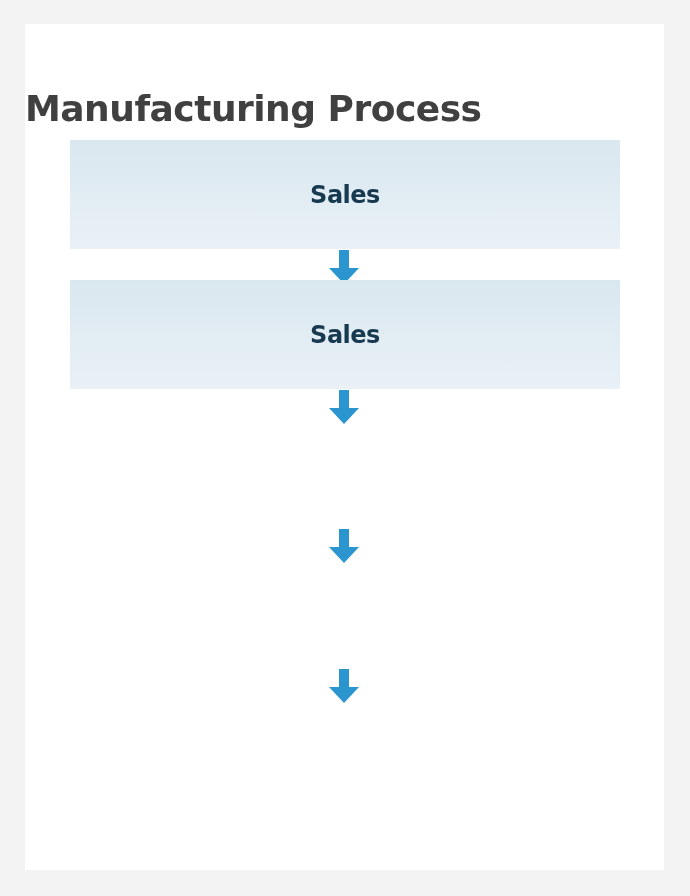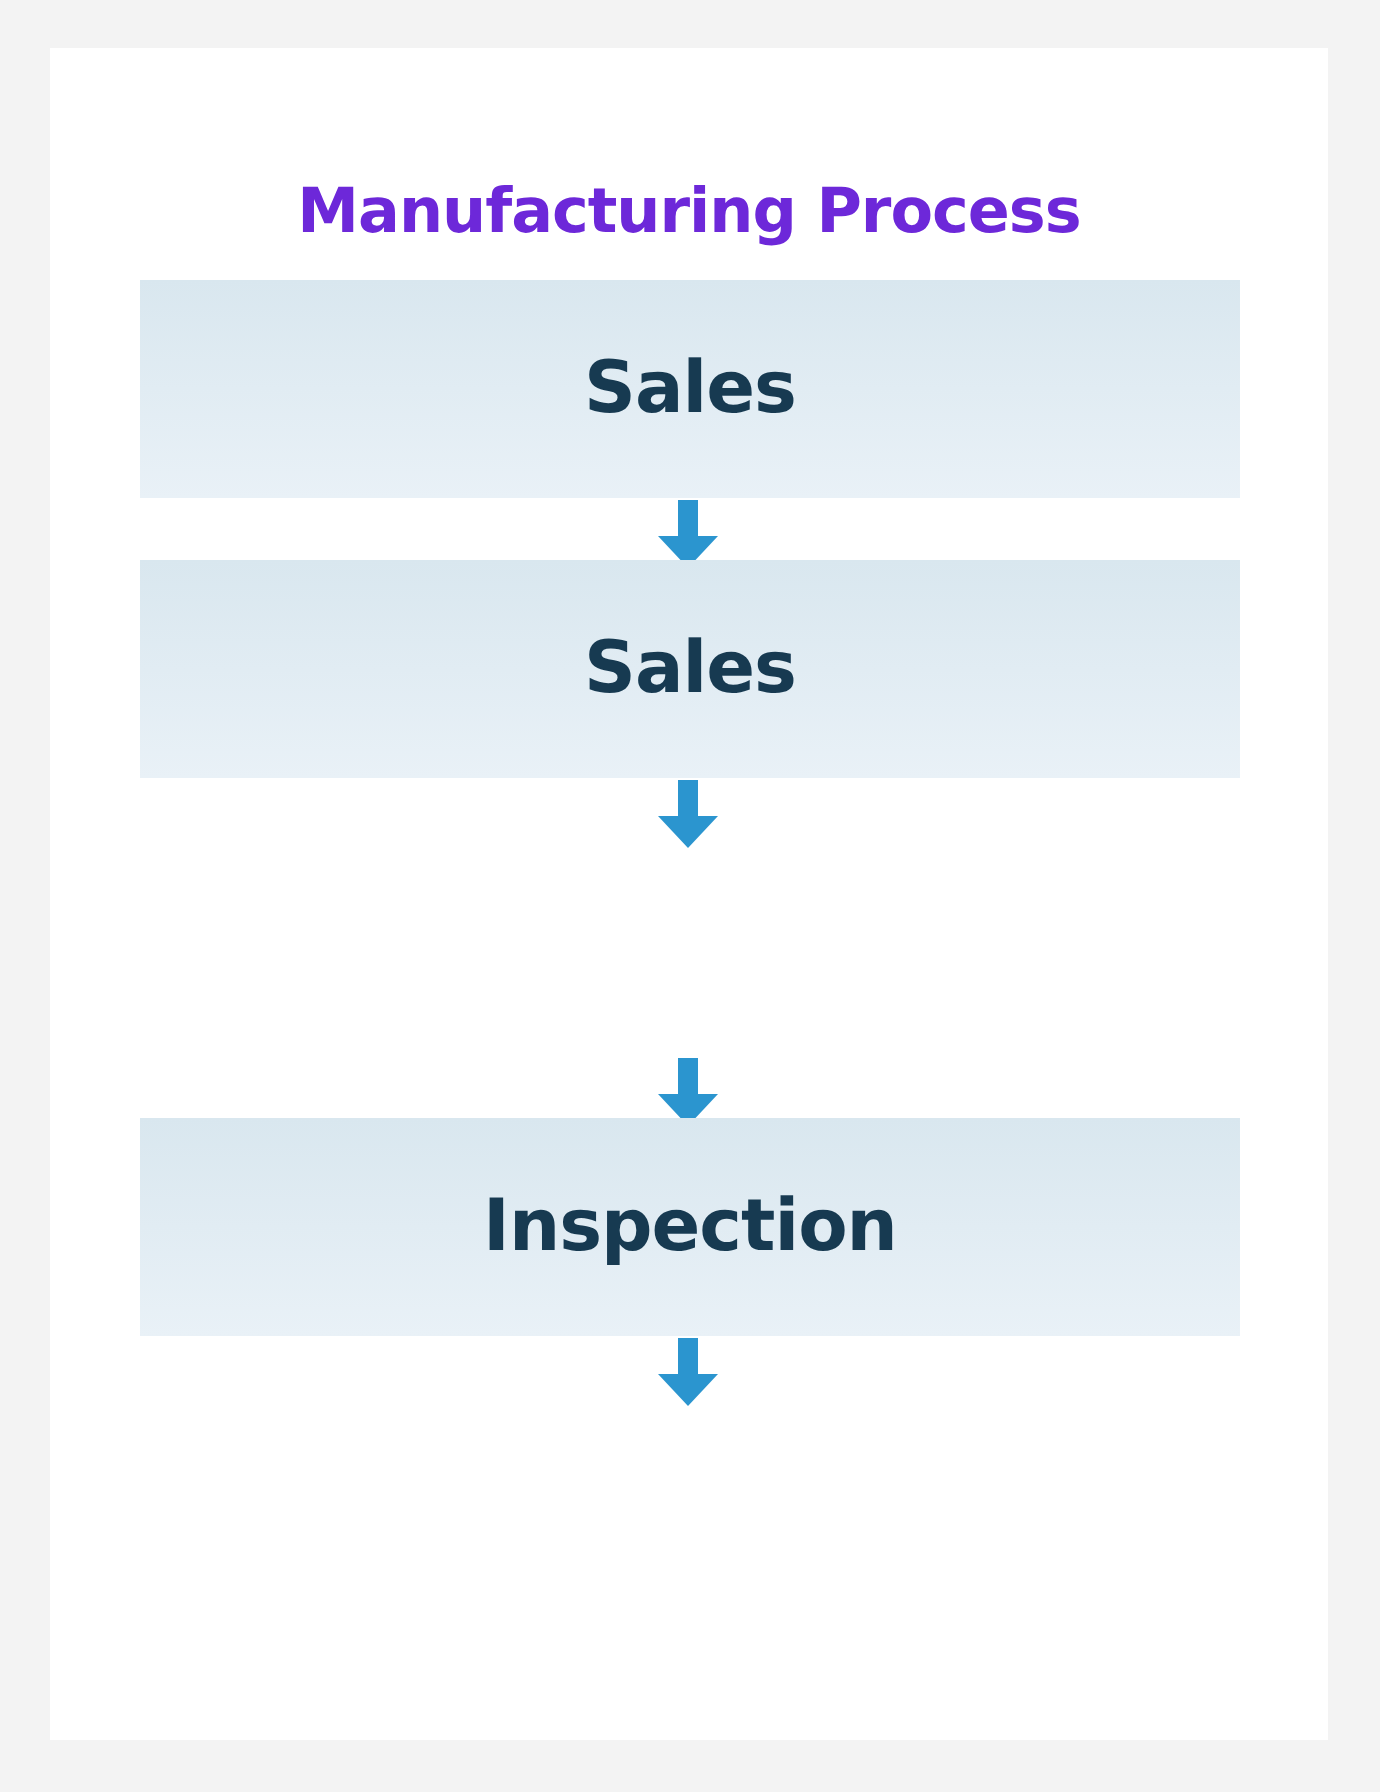--- a/index.html
+++ b/index.html
@@ -1,20 +1,20 @@
 <!DOCTYPE html>
 <html><head>
 <meta charset="utf-8">
 <style>
   html,body{margin:0;padding:0;}
   body{width:690px;height:896px;background:#f3f3f3;position:relative;overflow:hidden;font-family:"DejaVu Sans","Liberation Sans",sans-serif;}
   .card{position:absolute;left:25px;top:24px;width:639px;height:846px;background:#ffffff;}
-  .title{position:absolute;left:0;top:64px;width:639px;text-align:center;font-size:31px;font-weight:bold;color:#6d28d9;letter-spacing:-0.5px;}
+  .title{position:absolute;left:0;top:64px;width:639px;font-size:36px;font-weight:bold;color:#404040;letter-spacing:-0.5px;}
   .step{position:absolute;left:45px;width:550px;height:109px;background:linear-gradient(to bottom,#d9e7ef,#e9f1f7);display:flex;align-items:center;justify-content:center;}
-  .step span{font-size:36px;font-weight:bold;color:#173a51;letter-spacing:-0.5px;}
+  .step span{font-size:24px;font-weight:bold;color:#173a51;letter-spacing:-0.5px;}
   .arrow{position:absolute;left:304px;width:30px;height:36px;}
 </style>
 </head>
 <body>
 
 <div class="card">
   <div class="title">Manufacturing Process</div>
 
   <div class="step" style="top:116px">
     <span>Sales</span>
@@ -30,21 +30,18 @@
   <svg class="arrow" style="top:366px" viewBox="0 0 30 36">
     <rect x="10" y="0" width="10" height="20" fill="#2b95cf"></rect>
       <polygon points="0,18 30,18 15,34" fill="#2b95cf"></polygon>
   </svg>
 
   <svg class="arrow" style="top:505px" viewBox="0 0 30 36">
     <rect x="10" y="0" width="10" height="20" fill="#2b95cf"></rect>
       <polygon points="0,18 30,18 15,34" fill="#2b95cf"></polygon>
   </svg>
 
-  <div class="step" style="top:535px">
-    <span>Inspection</span>
-  </div>
   <svg class="arrow" style="top:645px" viewBox="0 0 30 36">
     <rect x="10" y="0" width="10" height="20" fill="#2b95cf"></rect>
       <polygon points="0,18 30,18 15,34" fill="#2b95cf"></polygon>
   </svg>
 
 </div>
 
 </body></html>

